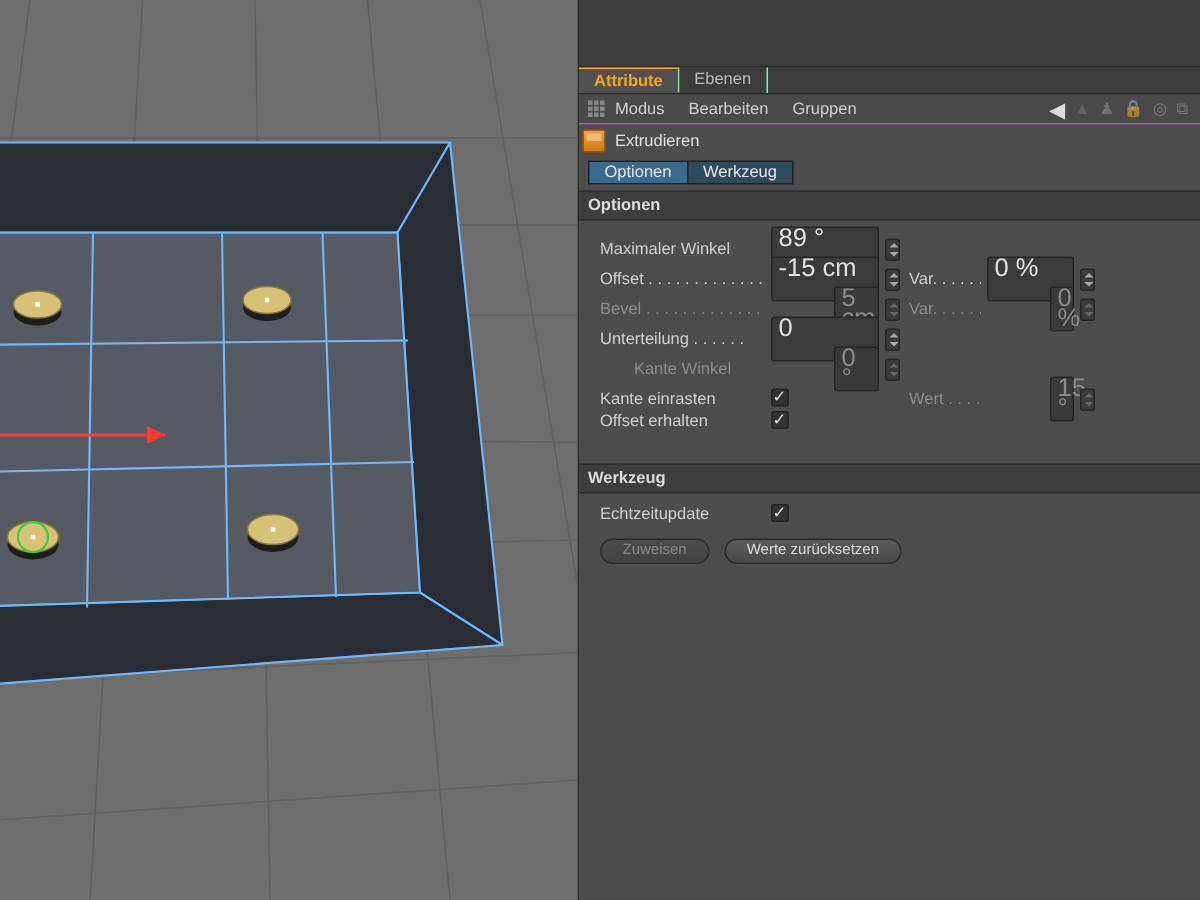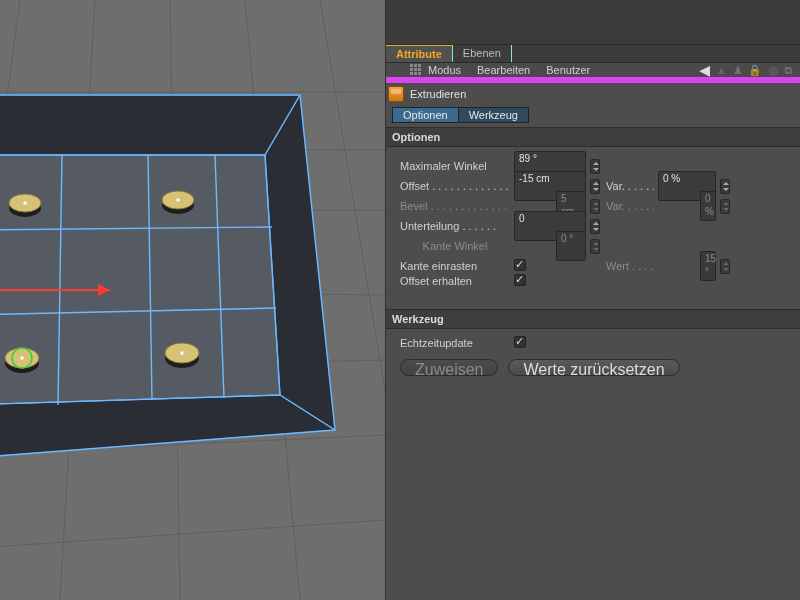--- a/index.html
+++ b/index.html
@@ -52,22 +52,22 @@
     font-weight: bold;
     border-top: 1px solid #f5a623;
     border-bottom: 1px solid #515151;
   }
 
   .menubar {
     display: flex;
     align-items: center;
     height: 20px;
     background: #4a4a4a;
-    border-bottom: 6px solid #d946ef;
-    padding-left: 24px;
+    border-bottom: 1px solid #d946ef;
+    padding-left: 6px;
     color: #d0d0d0;
     font-size: 11px;
   }
   .menubar .grid-icon {
     width: 12px; height: 12px; margin-right: 6px;
     background:
       linear-gradient(#888,#888) 0 0/3px 3px no-repeat,
       linear-gradient(#888,#888) 4px 0/3px 3px no-repeat,
       linear-gradient(#888,#888) 8px 0/3px 3px no-repeat,
       linear-gradient(#888,#888) 0 4px/3px 3px no-repeat,
@@ -135,21 +135,21 @@
   .row .label.dim { color: #8c8c8c; text-align: center; }
   .row .dots::after { content: " . . . . . . . . . . . . . ."; color: inherit; letter-spacing: 0px; }
   .row .dotsS::after { content: " . . . . . ."; color: inherit; }
 
   .numfield {
     height: 30px;
     background: #3b3b3b;
     border: 1px solid #272727;
     border-radius: 2px;
     color: #e2e2e2;
-    font-size: 10px;
+    font-size: 17px;
     padding: 0 4px;
     line-height: 13px;
   }
   .numfield.dim { color: #8b8b8b; background:#3a3a3a;margin-left:42px; }
   .spin {
     width: 10px; height: 15px;
     background: #3b3b3b;
     border: 1px solid #272727;
     border-radius: 2px;
     position: relative;
@@ -176,21 +176,21 @@
     font-size:11px; color:#ddd;
   }
 
   .btnrow { display:flex; gap:10px; padding: 4px 10px 6px 14px; }
   .btn {
     flex: 0 0 auto;
     background: linear-gradient(#5a5a5a,#4a4a4a);
     border: 1px solid #2c2c2c;
     border-radius: 9px;
     color: #dcdcdc;
-    font-size: 16px;
+    font-size: 10px;
     padding: 1px 14px;
     height: 17px;
     cursor: pointer;
   }
   .btn.dim { color:#8a8a8a; background:linear-gradient(#4b4b4b,#434343); }
 </style>
 </head>
 <body>
 
 <div class="viewport">
@@ -275,21 +275,21 @@
 
   <div class="tabstrip">
     <div class="tab active">Attribute</div>
     <div class="tab">Ebenen</div>
   </div>
 
   <div class="menubar">
     <span class="grid-icon"></span>
     <span class="mitem">Modus</span>
     <span class="mitem">Bearbeiten</span>
-    <span class="mitem">Benutzer</span>
+    <span class="mitem">Gruppen</span>
     <span class="right-icons">
       <span class="arrow-left">◀</span>
       <span style="opacity:.35">▲</span>
       <span style="opacity:.5">♟</span>
       <span style="opacity:.6">🔒</span>
       <span style="opacity:.6">◎</span>
       <span style="opacity:.6">⧉</span>
     </span>
   </div>
 

